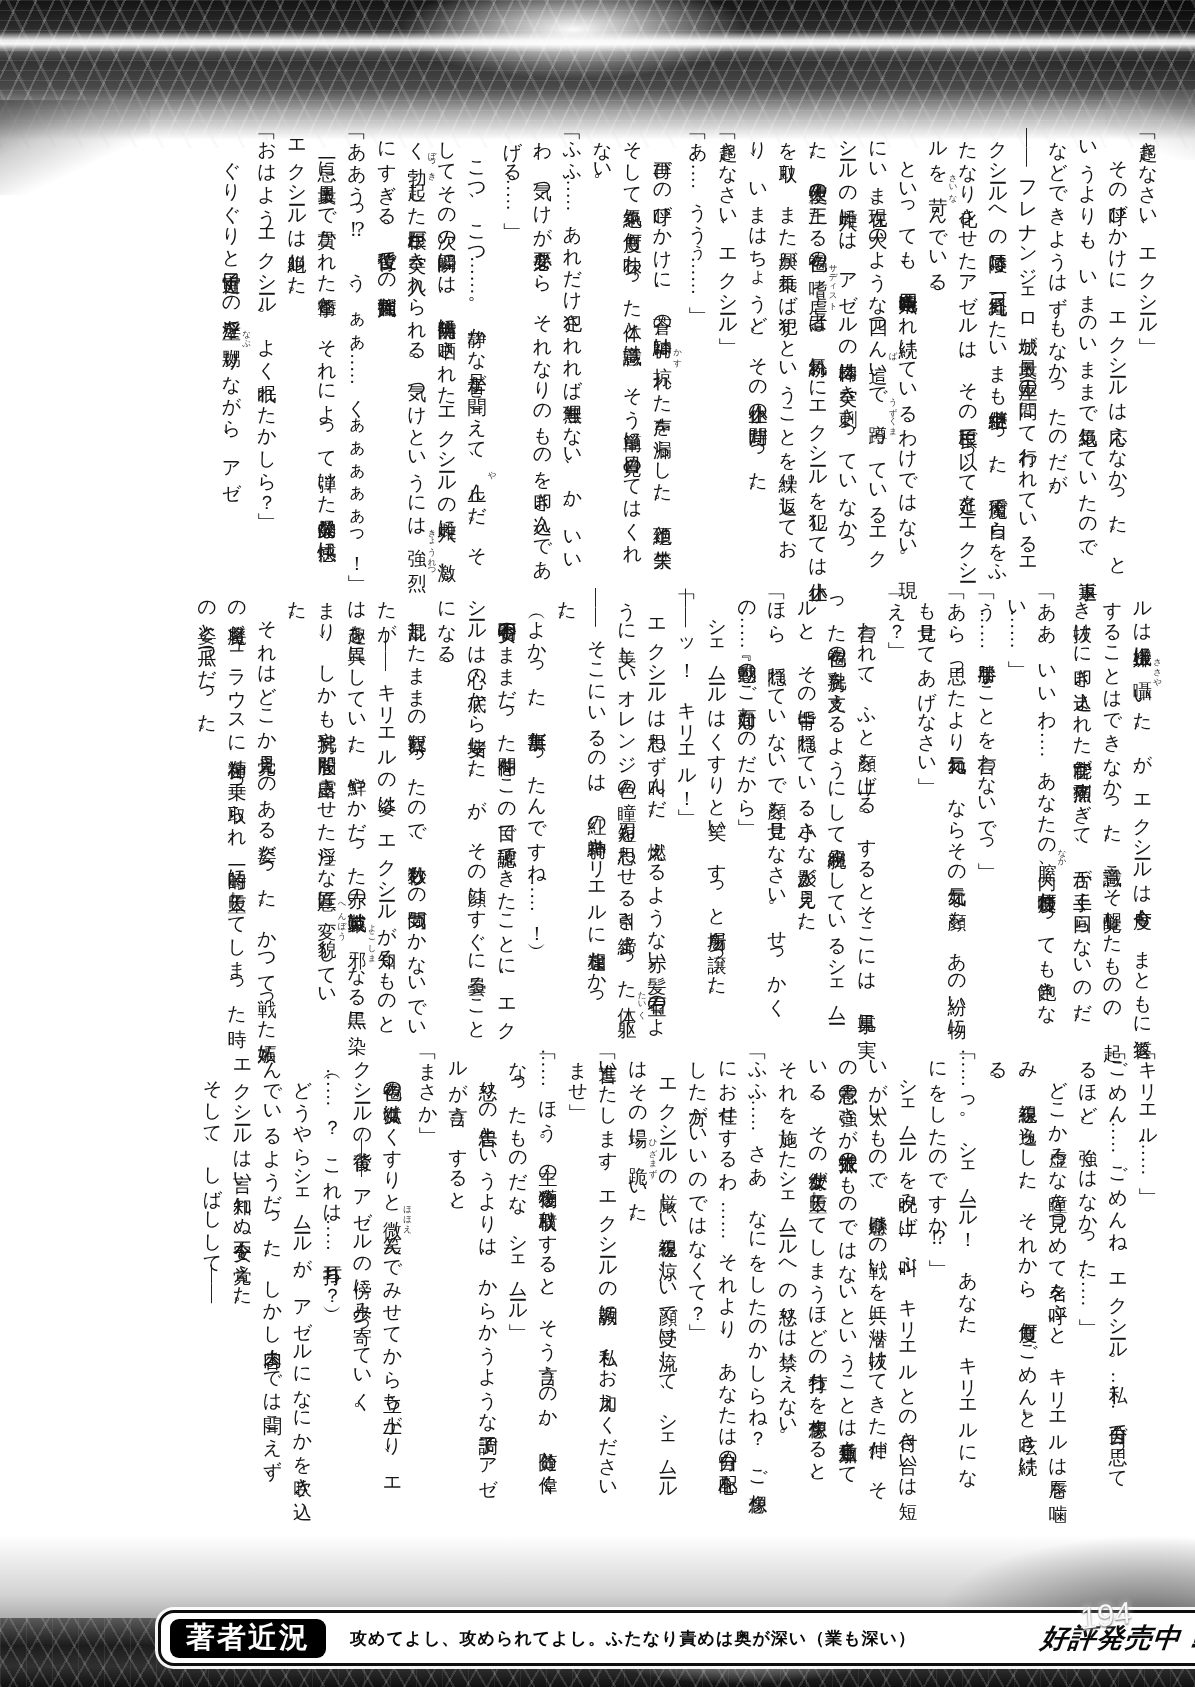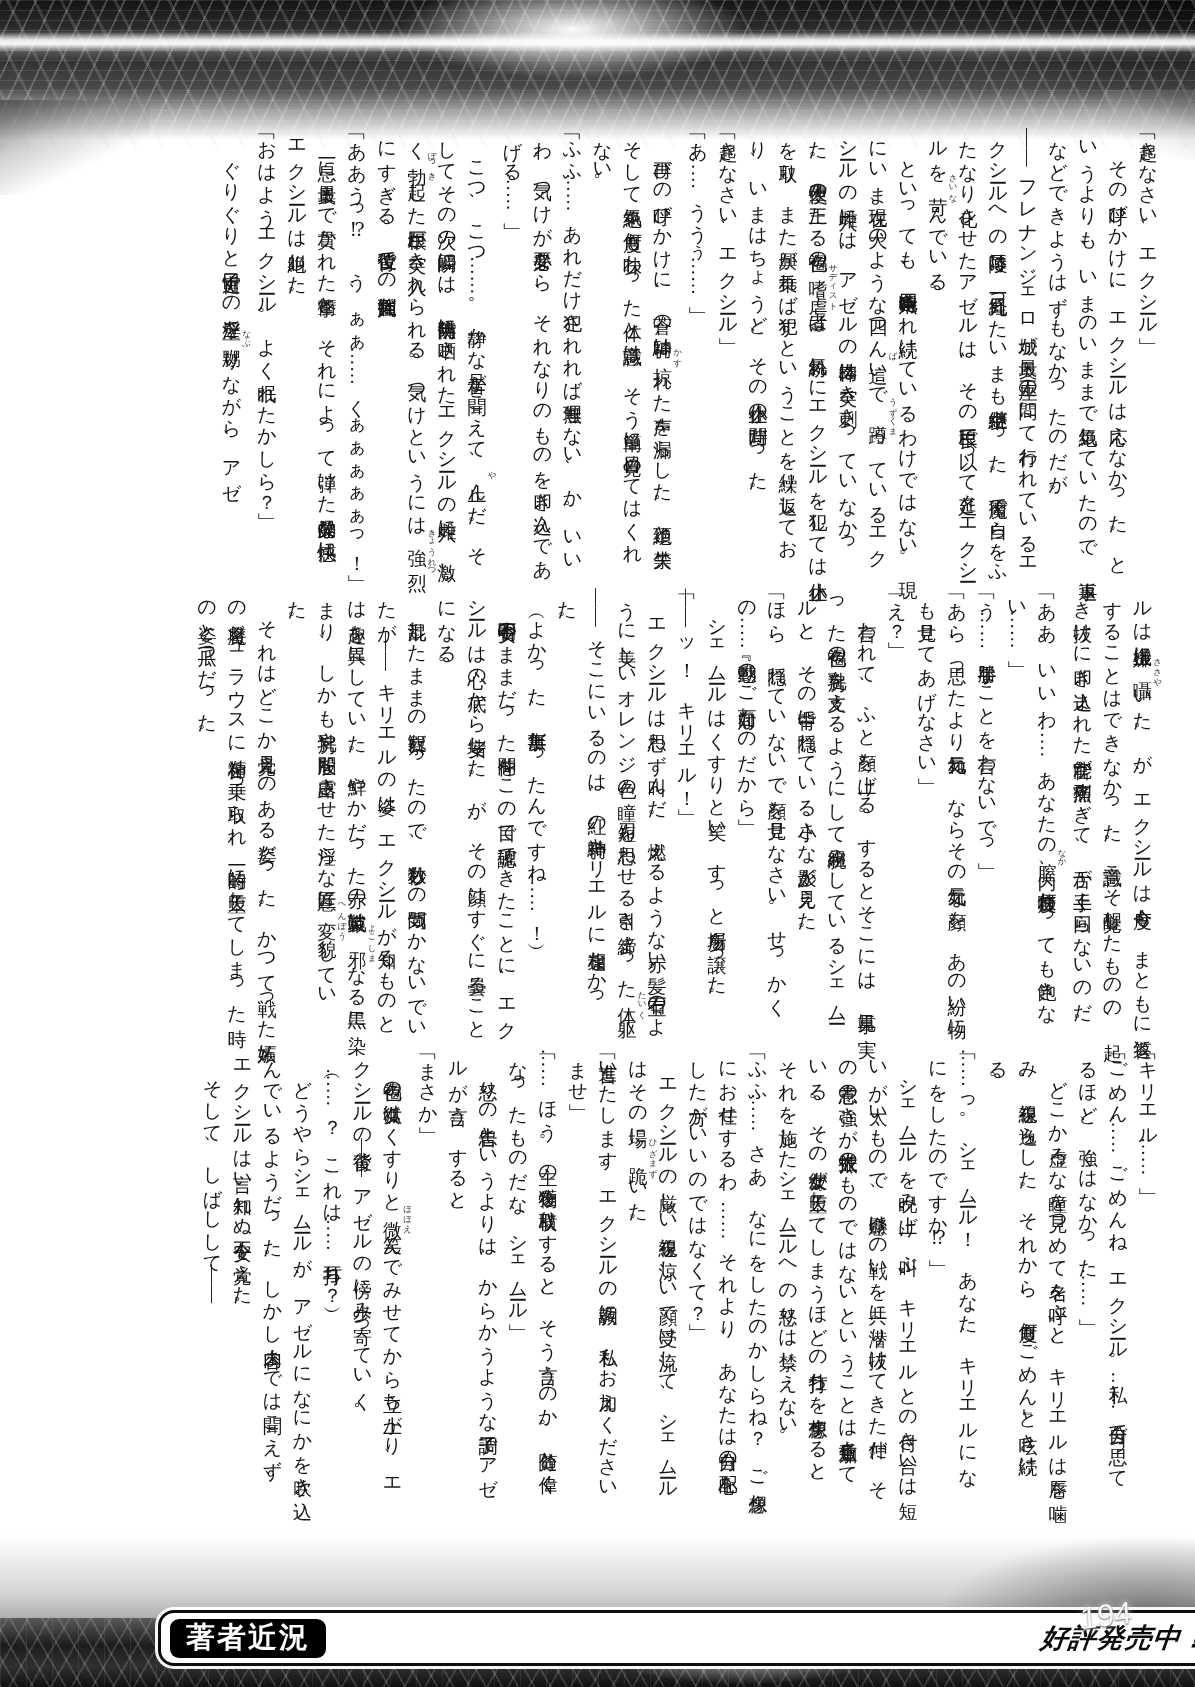--- a/index.html
+++ b/index.html
@@ -143,18 +143,19 @@
       <p>　（……？　これは……耳打ち？）</p>
       <p>　どうやらシェムールが、アゼルになにかを吹き込んでいるようだった。しかし内容までは聞こえず、エクシールは言い知れぬ不安を覚えた。</p>
       <p>　そして、しばしして――</p>
     </div>
 
   <div class="footer-fade"></div>
   <div class="footer-band-art"></div>
 
   <div class="author-bar">
     <span class="author-label">著者近況</span>
+    <span class="author-message">攻めてよし、攻められてよし。ふたなり責めは奥が深い（業も深い）</span>
     <span class="promo">好評発売中！</span>
   </div>
 
   <div class="page-number">194</div>
 
 </div>
 
 </body></html>

